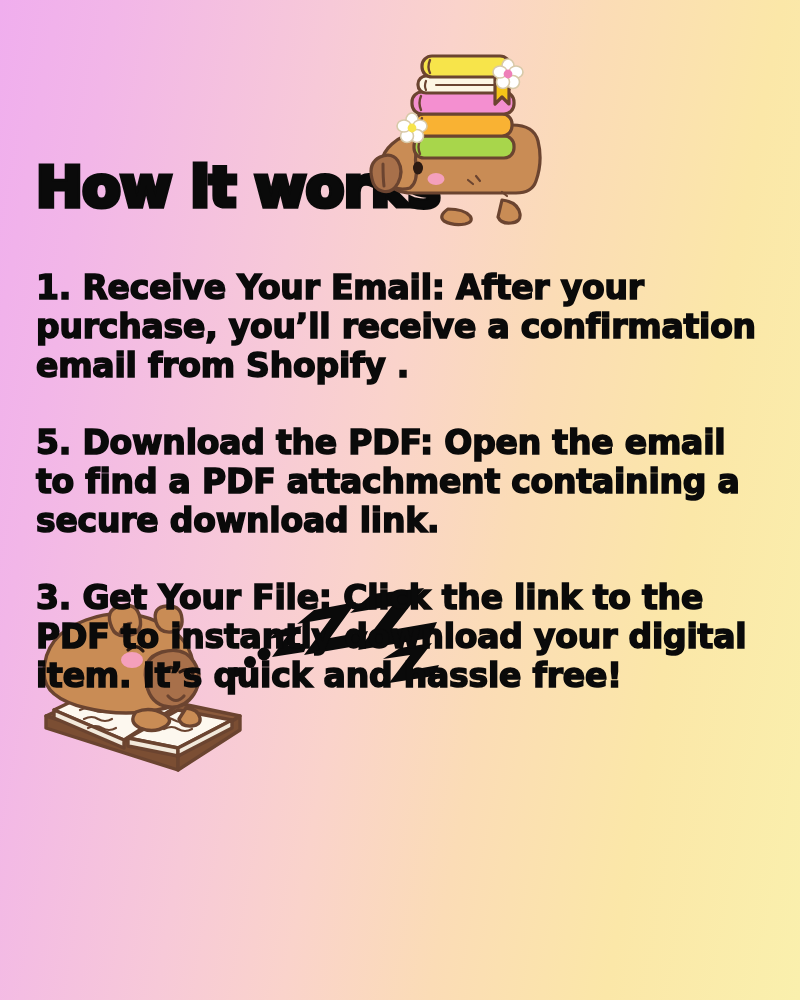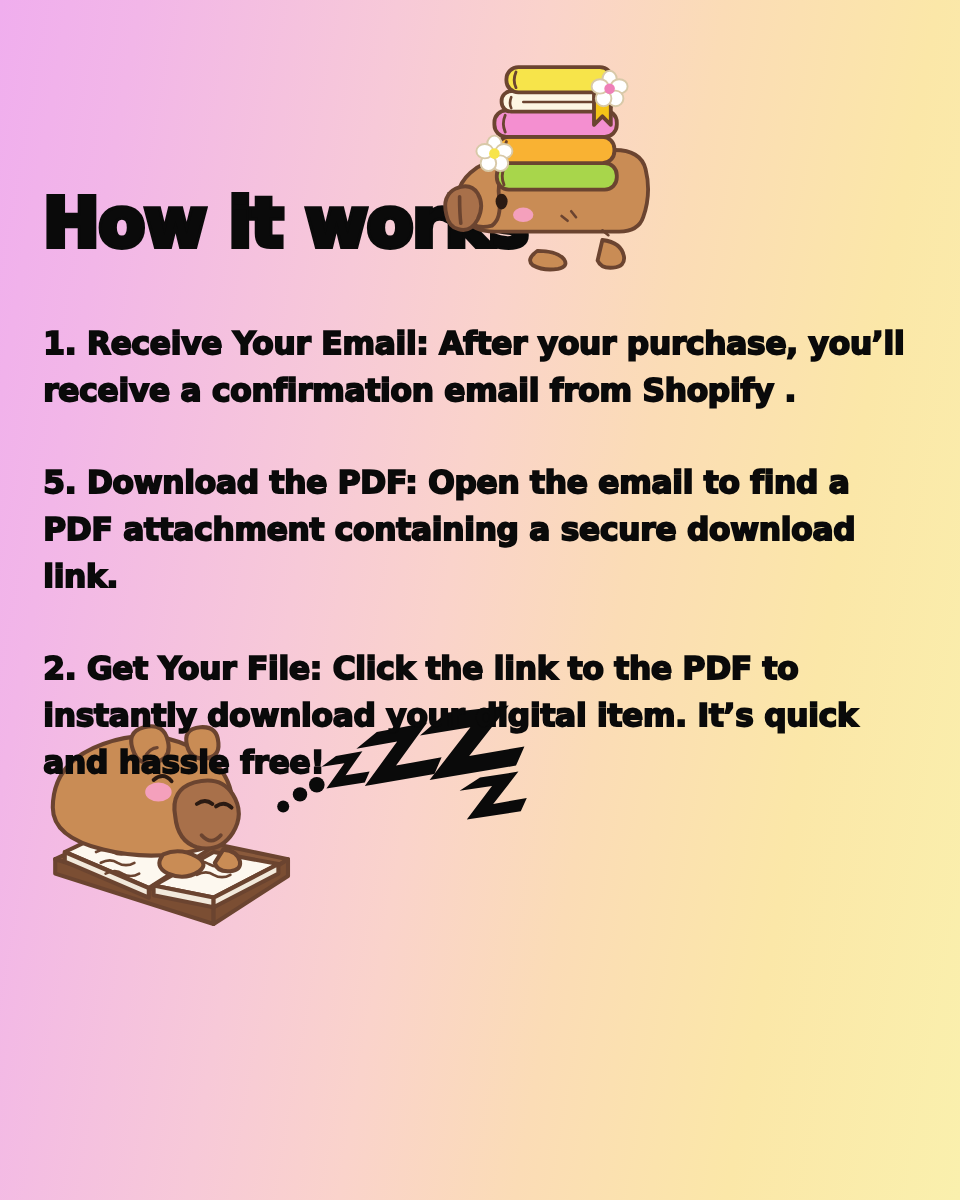--- a/index.html
+++ b/index.html
@@ -47,21 +47,21 @@
   
   #steps {
     position: absolute;
     left: 36px;
     top: 268px;
     width: 726px;
   }
   .step {
     font-family: "DejaVu Sans", sans-serif;
     font-weight: 700;
-    font-size: 26px;
+    font-size: 33px;
     line-height: 39px;
     color: #0a0a0a;
     -webkit-text-stroke: 1.6px #0a0a0a;
     paint-order: stroke fill;
     margin: 0 0 38px 0;
     letter-spacing: -0.2px;
   }
   .step:last-child { margin-bottom: 0; }
 
   
@@ -260,16 +260,16 @@
         <path d="M344 6 l52 -6 l-33 42 l46 -8 l-7 16 l-72 12 l34 -44 l-42 7 z"></path>
 
         <path d="M372 60 l32 -5 l-21 27 l28 -5 l-5 11 l-45 7 l21 -28 l-27 4 z"></path>
       </g>
     </svg>
   </div>
 
   <div id="steps">
     <p class="step">1. Receive Your Email: After your purchase, you’ll receive a confirmation email from Shopify .</p>
     <p class="step">5. Download the PDF: Open the email to find a PDF attachment containing a secure download link.</p>
-    <p class="step">2. Get Your File: Click the link to the PDF to instantly download your digital item. It’s quick and hassle free!</p>
+    <p class="step">3. Get Your File: Click the link to the PDF to instantly download your digital item. It’s quick and hassle free!</p>
   </div>
 
 </div>
 
 </body></html>

